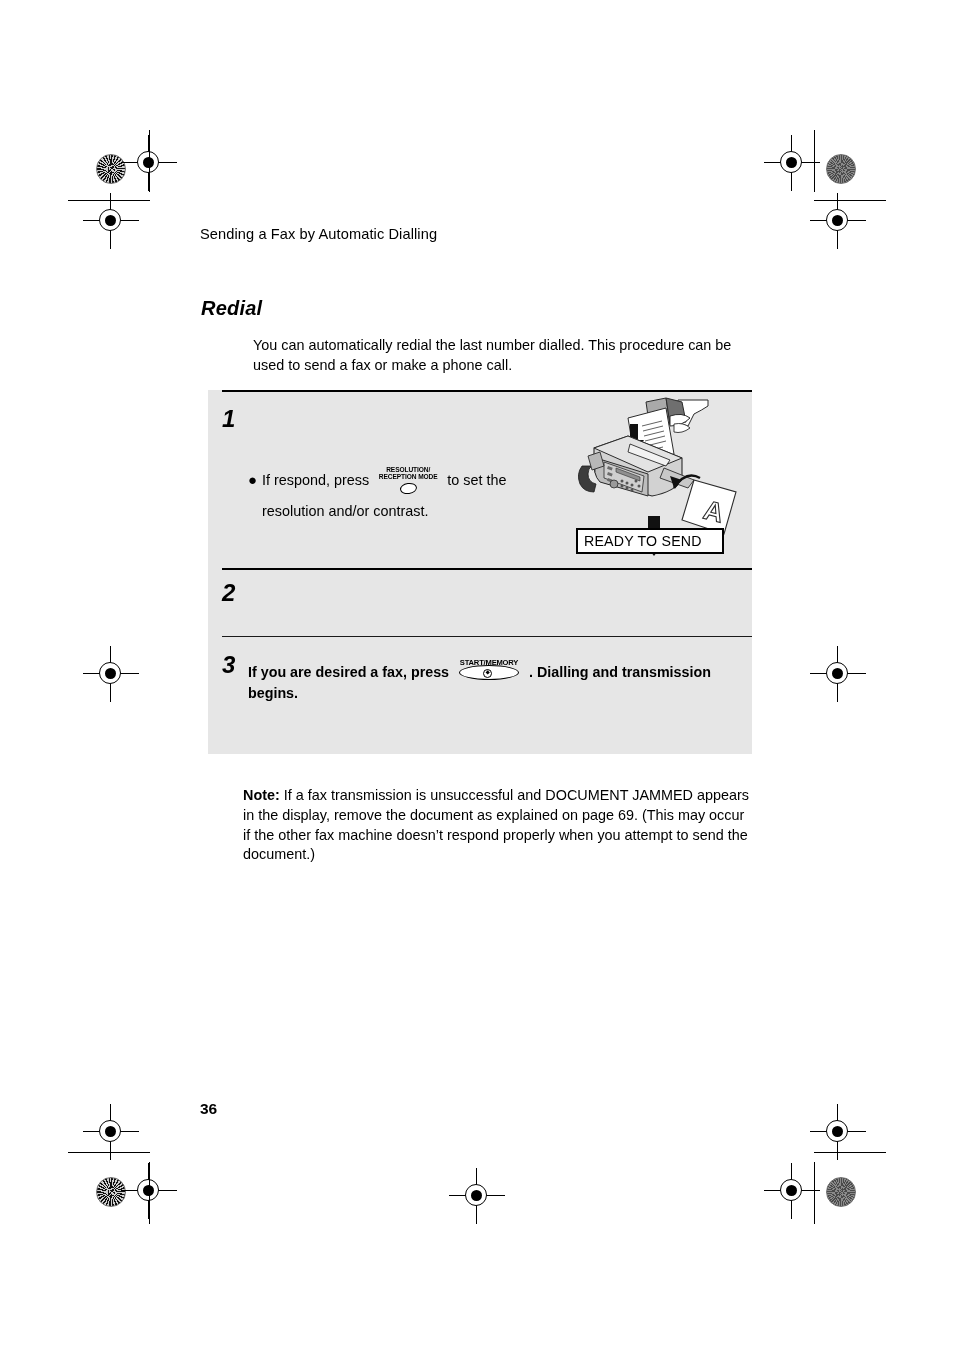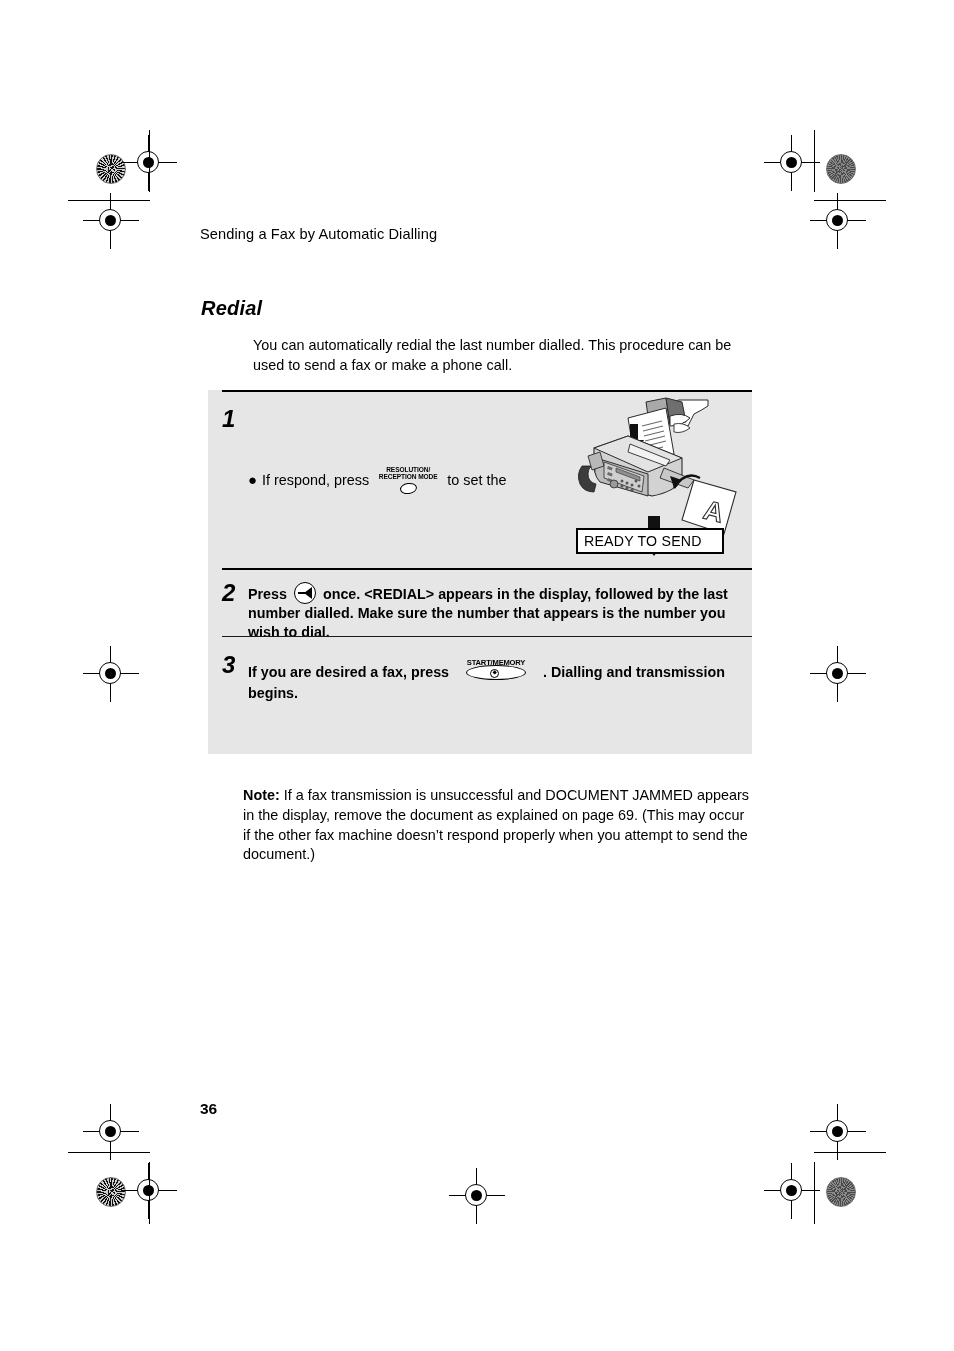--- a/index.html
+++ b/index.html
@@ -228,21 +228,21 @@
     border-bottom: 6.5px solid transparent;
     border-right: 8px solid #000;
   }
 
   .key-start {
     display: inline-block;
     position: relative;
     width: 72px;
     height: 28px;
     vertical-align: -7px;
-    margin: 0 7px;
+    margin: 0 0;
   }
   .key-start .lbl {
     position: absolute;
     left: 0; top: -3px;
     width: 72px;
     text-align: center;
     font-size: 7.6px;
     font-weight: bold;
     letter-spacing: -0.2px;
     white-space: nowrap;
@@ -421,35 +421,27 @@
     <div class="rule-top-thick"></div>
     <div class="step-num" style="left:14px; top:17px;">1</div>
 
     <div class="bullet-row" style="left:40px; top:78px; width:330px;">
       <span class="bullet-dot">●</span><span>If respond, press</span>
       <span class="key-reso">
         <span class="lbl"><span>RESOLUTION/</span><br><span>RECEPTION MODE</span></span>
         <span class="oval"></span>
       </span>
       <span>to set the</span>
+      <div style="margin-left:14px; margin-top:8px;">resolution and/or contrast.</div>
     </div>
   </div>
 
   <div class="step" style="height:68px;">
     <div class="rule-thick" style="top:0;"></div>
     <div class="step-num" style="left:14px; top:13px;">2</div>
-    <div class="step-body" style="left:40px; top:14px; width:490px;">
-      <span>Press</span>
-      <span class="key-redial">
-        <span class="circ"></span>
-        <span class="bar"></span>
-        <span class="tri"></span>
-      </span>
-      <span>once. &lt;REDIAL&gt; appears in the display, followed by the last number dialled. Make sure the number that appears is the number you wish to dial.</span>
-    </div>
   </div>
 
   <div class="step" style="height:118px;">
     <div class="rule-thin" style="top:0;"></div>
     <div class="step-num" style="left:14px; top:17px;">3</div>
     <div class="step-body" style="left:40px; top:20px; width:490px;">
       <span>If you are desired a fax, press</span>
       <span class="key-start">
         <span class="lbl">START/MEMORY</span>
         <span class="oval"></span>

